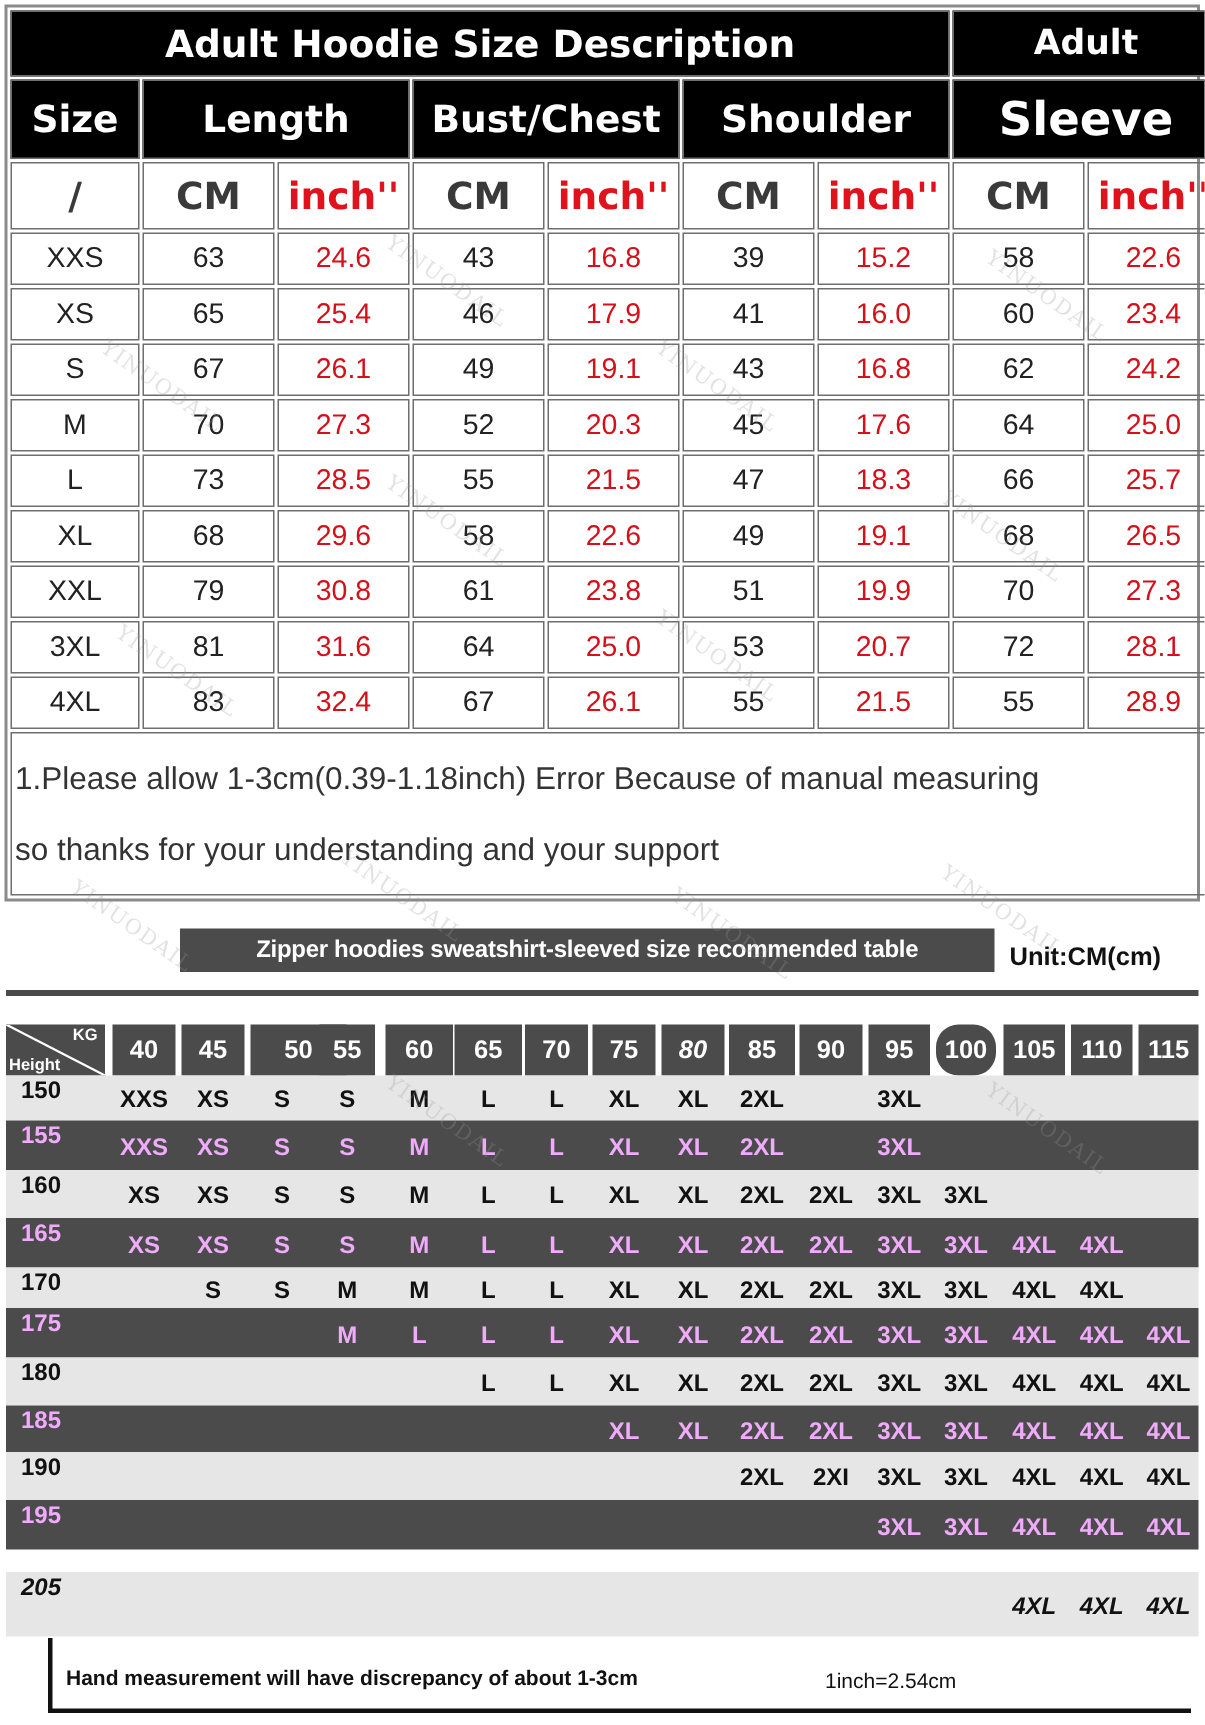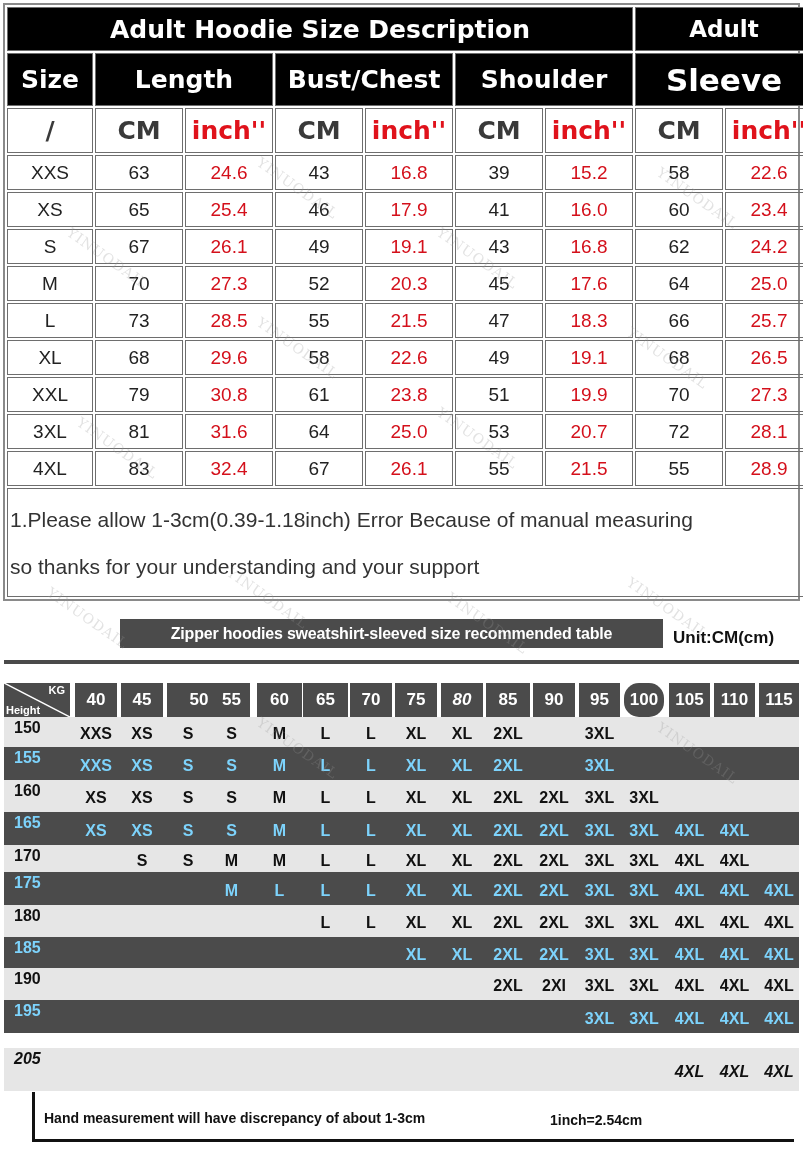--- a/index.html
+++ b/index.html
@@ -56,36 +56,36 @@
   #rec-table { position: absolute; left: 4px; top: 683px; width: 795px; }
   .rec-head { position: absolute; top: 0; height: 34px; background: #4b4b4b; color: #fff;
     font-family: "Liberation Sans", sans-serif; font-weight: bold; font-size: 17px;
     display: flex; align-items: center; justify-content: center; }
   .corner { position: absolute; left: 0; top: 0; width: 66px; height: 34px; background: #4b4b4b; overflow: hidden; }
   .corner .kg { position: absolute; right: 5px; top: 1px; font-size: 11px; color: #fff; font-weight: bold; font-family: "Liberation Sans", sans-serif; }
   .corner .ht { position: absolute; left: 2px; bottom: 1px; font-size: 11px; color: #fff; font-weight: bold; font-family: "Liberation Sans", sans-serif; }
   .corner svg { position: absolute; left: 0; top: 0; }
   .rec-row { position: absolute; left: 0; width: 795px; }
   .rec-row.light { background: #e6e6e6; color: #111; }
-  .rec-row.dark { background: #4b4b4b; color: #7dd3fc; text-align: right; }
+  .rec-row.dark { background: #4b4b4b; color: #f0abfc; text-align: right; }
   .rec-row .h { position: absolute; left: 10px; top: 2px; font-family: "Liberation Sans", sans-serif; font-weight: bold; font-size: 16px; }
   .rec-row .c { position: absolute; top: 0; height: 100%; display: flex; align-items: center; justify-content: center;
     font-family: "Liberation Sans", sans-serif; font-weight: bold; font-size: 16px; }
   
   #footer-box {
     position: absolute; left: 32px; top: 1092px; width: 476px; height: 50px;
     border-left: 3px solid #111; border-bottom: 3px solid #111; width: 762px;
   }
   #footer-text {
     position: absolute; left: 44px; top: 1110px; font-family: "Liberation Sans", sans-serif;
     font-weight: bold; font-size: 14px; color: #111;
   }
   #footer-conv {
     position: absolute; left: 550px; top: 1112px; font-family: "Liberation Sans", sans-serif;
-    font-weight: bold; font-size: 14px; color: #111;
+    font-weight: normal; font-size: 14px; color: #111;
   }
   .watermark { position: absolute; color: rgba(150,150,150,0.28); font-family: "DejaVu Serif", serif;
     font-size: 14px; transform: rotate(35deg); pointer-events: none; letter-spacing: 1px; }
 </style>
 </head>
 <body>
 
 <div id="size-table">
   <table>
     <colgroup>

